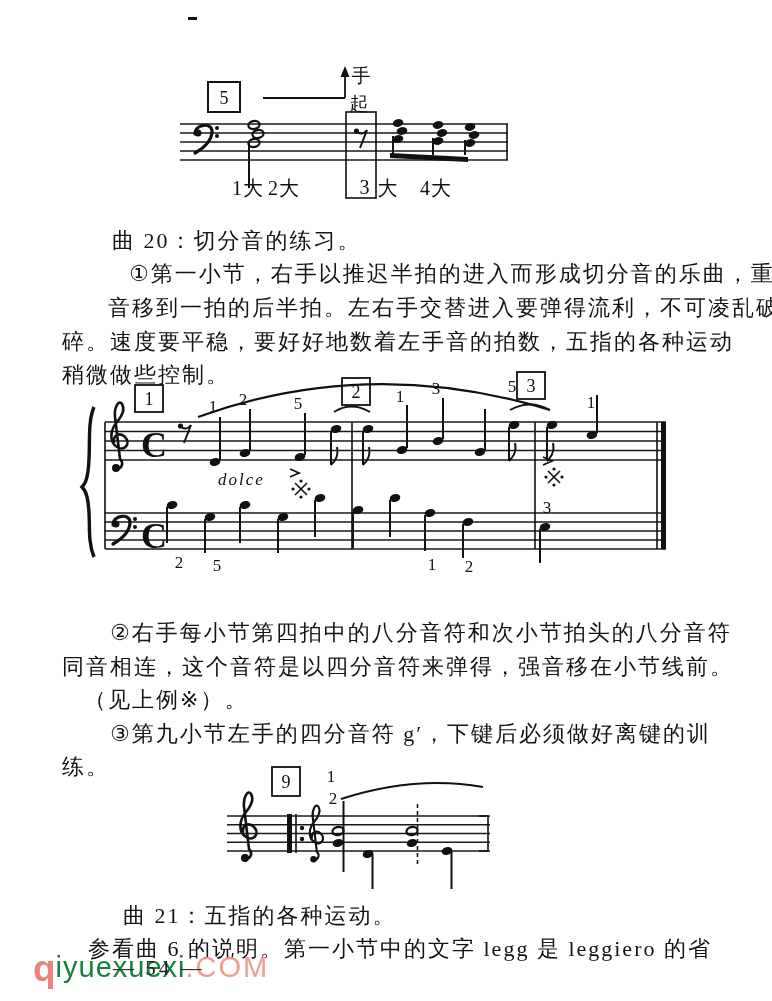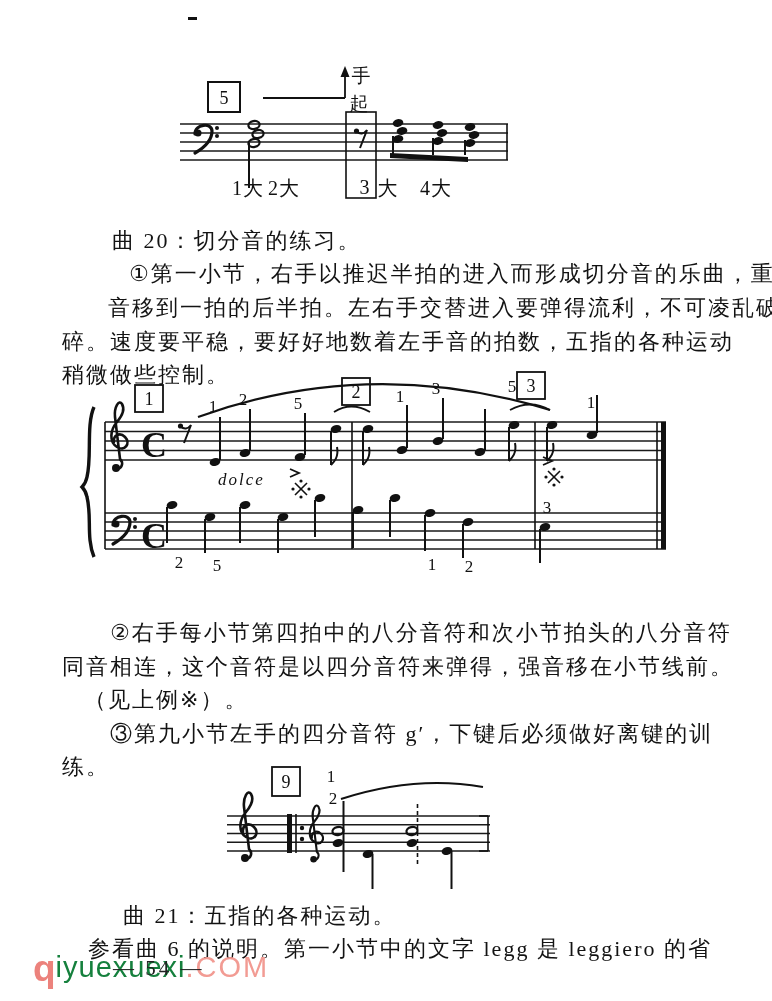--- a/index.html
+++ b/index.html
@@ -235,21 +235,21 @@
     <text class="dolce" x="138" y="120">dolce</text>
     <use href="#accent" x="215" y="108"></use>
       <use href="#refmark" x="221" y="124"></use>
     <use href="#accent" x="468" y="96"></use>
       <use href="#refmark" x="474" y="112"></use>
   </svg>
 
   <div class="cn" style="left:62px;top:650px;">同音相连，这个音符是以四分音符来弹得，强音移在小节线前。</div>
   <div class="cn" style="left:110px;top:616px;">②右手每小节第四拍中的八分音符和次小节拍头的八分音符</div>
   <div class="cn" style="left:64px;top:683px;margin-left:20px;">（见上例※）。</div>
-  <div class="cn" style="left:110px;top:717px;font-family:Liberation Serif, serif;">③第九小节左手的四分音符 g′，下键后必须做好离键的训</div>
+  <div class="cn" style="left:110px;top:717px;">③第九小节左手的四分音符 g′，下键后必须做好离键的训</div>
   <div class="cn" style="left:62px;top:750px;">练。</div>
 
   <svg width="280" height="140" style="left:225px;top:757px;" viewBox="0 0 280 140">
     <g>
       <line class="staffln" x1="2" y1="59" x2="265" y2="59"></line>
       <line class="staffln" x1="2" y1="67.8" x2="265" y2="67.8"></line>
       <line class="staffln" x1="2" y1="76.5" x2="265" y2="76.5"></line>
       <line class="staffln" x1="2" y1="85.3" x2="265" y2="85.3"></line>
       <line class="staffln" x1="2" y1="94" x2="265" y2="94"></line>
     </g>

